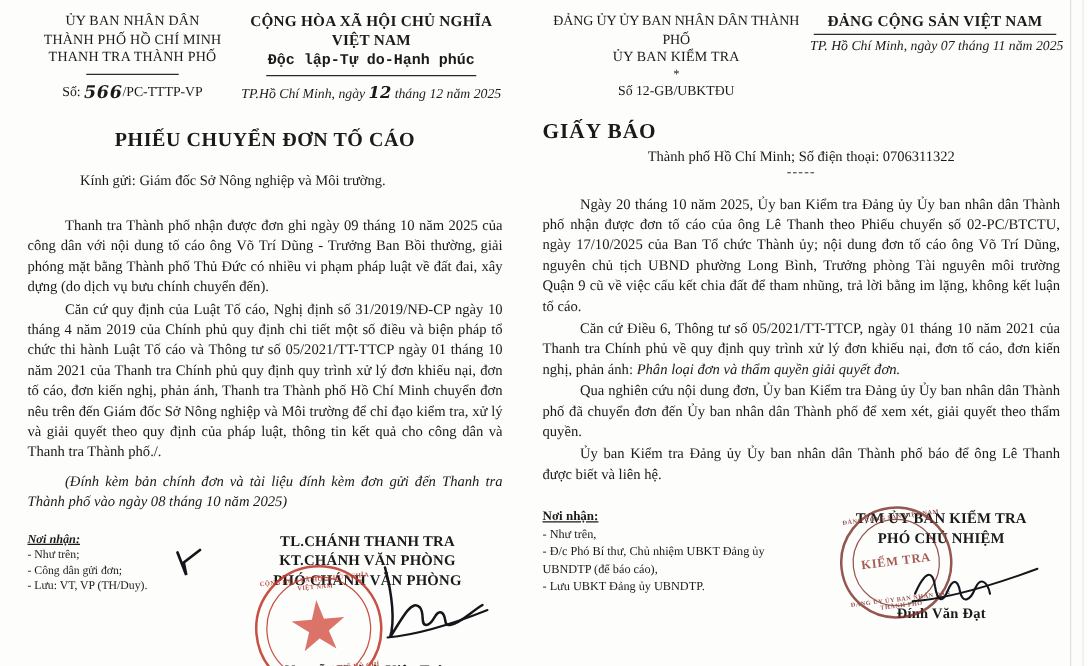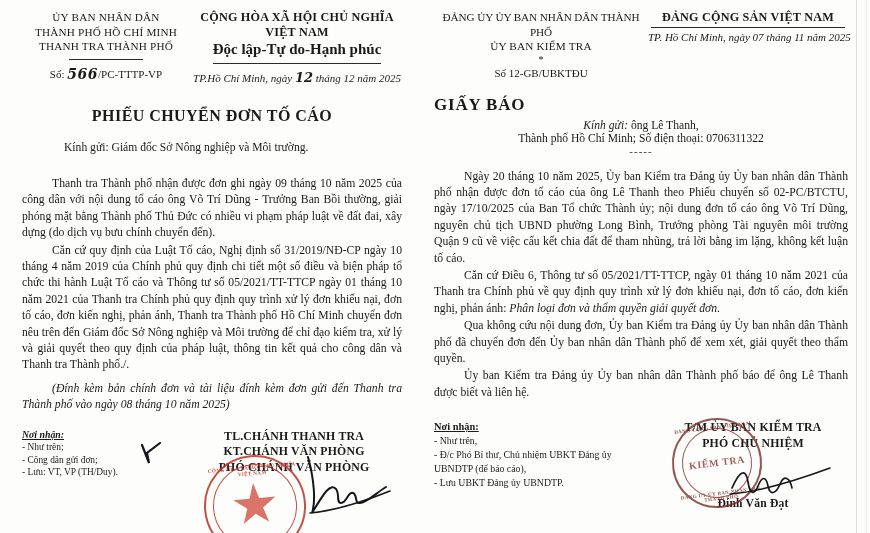--- a/index.html
+++ b/index.html
@@ -55,23 +55,24 @@
   }
 
   .natl {
     font-size: 12.2px;
     font-weight: bold;
     letter-spacing: .2px;
     line-height: 15px;
     text-transform: uppercase;
   }
   .motto {
-    font-size: 15px;
+    font-size: 12px;
     font-weight: bold;
     margin-top: 1px;
+    font-family: Liberation Mono, monospace;
   }
   .rule {
     height: 1px;
     background: #2a2a2a;
     margin: 5px auto 6px;
   }
   .rule.r-org   { width: 74px; }
   .rule.r-motto { width: 168px; }
   .rule.r-party { width: 194px; height: 1px; margin: 2px auto 3px; }
 
@@ -359,34 +360,30 @@
       <div class="hdr-col" style="width:200px">
         <div class="natl">ĐẢNG CỘNG SẢN VIỆT NAM</div>
         <div class="rule r-party"></div>
         <div class="place-date">TP. Hồ Chí Minh, ngày 07 tháng 11 năm 2025</div>
       </div>
     </div>
 
     <div style="height:16px"></div>
     <div class="title-sm">GIẤY BÁO</div>
     <div style="height:4px"></div>
-    <div class="kinh-gui">
-      <span class="it">Kính gửi:</span>
-      <span>ông Lê Thanh,</span>
-    </div>
     <div class="kinh-gui">Thành phố Hồ Chí Minh; Số điện thoại: 0706311322</div>
     <div class="dashes">-----</div>
 
     <div style="height:12px"></div>
     <div class="body">
       <p>Ngày 20 tháng 10 năm 2025, Ủy ban Kiểm tra Đảng ủy Ủy ban nhân dân Thành phố nhận được đơn tố cáo của ông Lê Thanh theo Phiếu chuyển số 02-PC/BTCTU, ngày 17/10/2025 của Ban Tổ chức Thành ủy; nội dung đơn tố cáo ông Võ Trí Dũng, nguyên chủ tịch UBND phường Long Bình, Trưởng phòng Tài nguyên môi trường Quận 9 cũ về việc cấu kết chia đất để tham nhũng, trả lời bằng im lặng, không kết luận tố cáo.</p>
       <p>
         <span>Căn cứ Điều 6, Thông tư số 05/2021/TT-TTCP, ngày 01 tháng 10 năm 2021 của Thanh tra Chính phủ về quy định quy trình xử lý đơn khiếu nại, đơn tố cáo, đơn kiến nghị, phản ánh: </span><span class="em-it">Phân loại đơn và thẩm quyền giải quyết đơn.</span>
       </p>
-      <p>Qua không cứu nội dung đơn, Ủy ban Kiểm tra Đảng ủy Ủy ban nhân dân Thành phố đã chuyển đơn đến Ủy ban nhân dân Thành phố để xem xét, giải quyết theo thẩm quyền.</p>
+      <p>Qua nghiên cứu nội dung đơn, Ủy ban Kiểm tra Đảng ủy Ủy ban nhân dân Thành phố đã chuyển đơn đến Ủy ban nhân dân Thành phố để xem xét, giải quyết theo thẩm quyền.</p>
       <p>Ủy ban Kiểm tra Đảng ủy Ủy ban nhân dân Thành phố báo để ông Lê Thanh được biết và liên hệ.</p>
     </div>
 
     <div style="height:18px"></div>
     <div class="foot">
       <div class="recv-r">
         <div class="h">Nơi nhận:</div>
         <div>- Như trên,</div>
         <div>
           <span>- Đ/c Phó Bí thư, Chủ nhiệm UBKT Đảng ủy UBNDTP</span>

